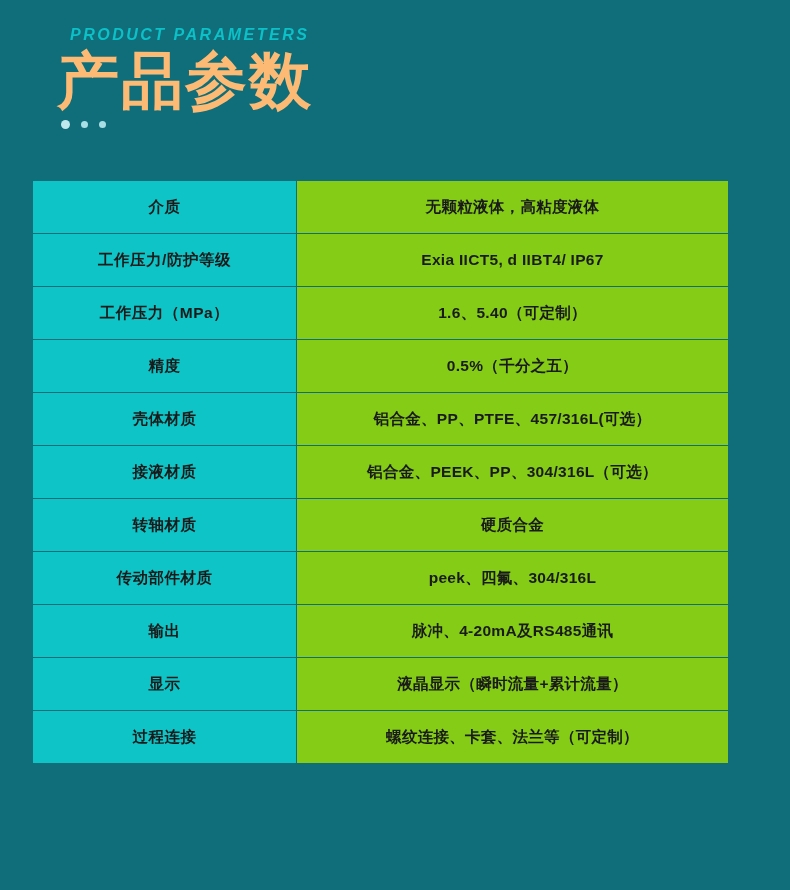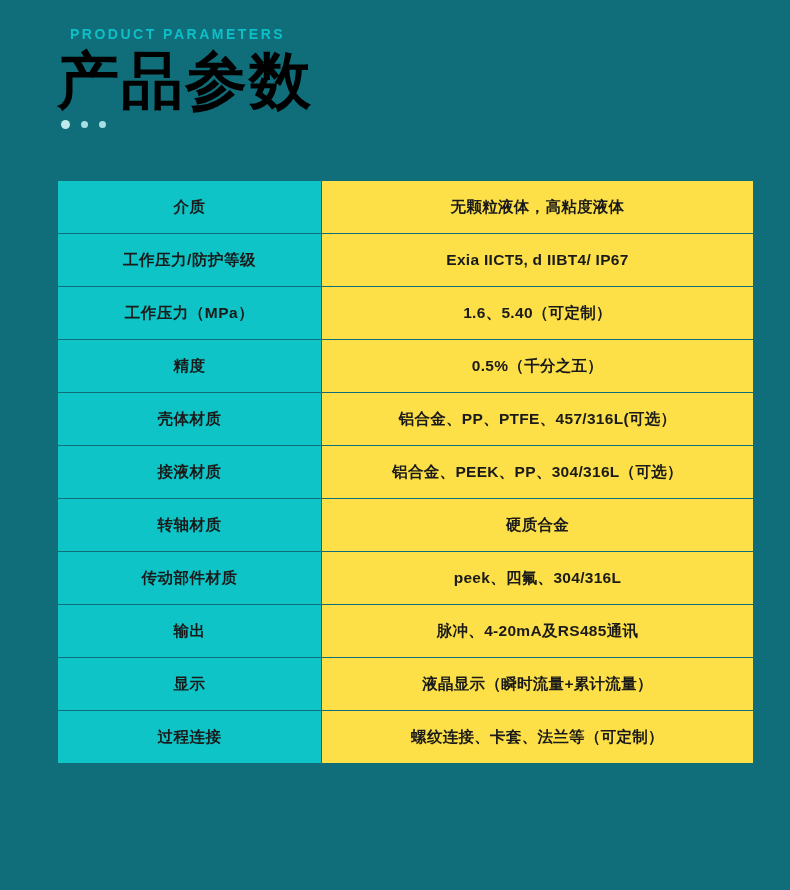--- a/index.html
+++ b/index.html
@@ -25,29 +25,30 @@
     height: 168px;
     background: #0f6e7a;
     box-sizing: border-box;
     padding-left: 60px;
   }
   .header-eyebrow {
     position: absolute;
     left: 70px;
     top: 26px;
     color: #0cc0c8;
-    font-size: 14px;
+    font-size: 16px;
     font-weight: bold;
     letter-spacing: 2.5px;
+    font-style: italic;
   }
   .header-title {
     position: absolute;
     left: 57px;
     top: 47px;
-    color: #000000;
+    color: #fdba74;
     font-size: 62px;
     font-weight: bold;
     letter-spacing: 2px;
     line-height: 1.1;
     white-space: nowrap;
   }
   .dots {
     position: absolute;
     left: 61px;
     top: 120px;
@@ -60,21 +61,21 @@
     height: 9px;
     border-radius: 50%;
     background: #bfe9ec;
   }
   .dot.d2 { width: 7px; height: 7px; background: #a9dfe4; }
   .dot.d3 { width: 7px; height: 7px; background: #a9dfe4; }
 
   
   .table-wrap {
     position: absolute;
-    left: 57px;
+    left: 32px;
     top: 180px;
     width: 696px;
   }
   table.params {
     border-collapse: collapse;
     width: 696px;
     table-layout: fixed;
   }
   table.params td {
     border: 1px solid #0f6e7a;
@@ -88,21 +89,21 @@
     box-sizing: border-box;
   }
   td.label-cell {
     width: 264px;
     background: #0ec4c6;
     color: #10313a;
     letter-spacing: 0.5px;
   }
   td.value-cell {
     width: 432px;
-    background: #fde047;
+    background: #84cc16;
     color: #111111;
     letter-spacing: 0.3px;
   }
   .spacer-bottom {
     position: absolute;
     left: 0;
     top: 880px;
     width: 790px;
     height: 10px;
     background: #0f6e7a;

